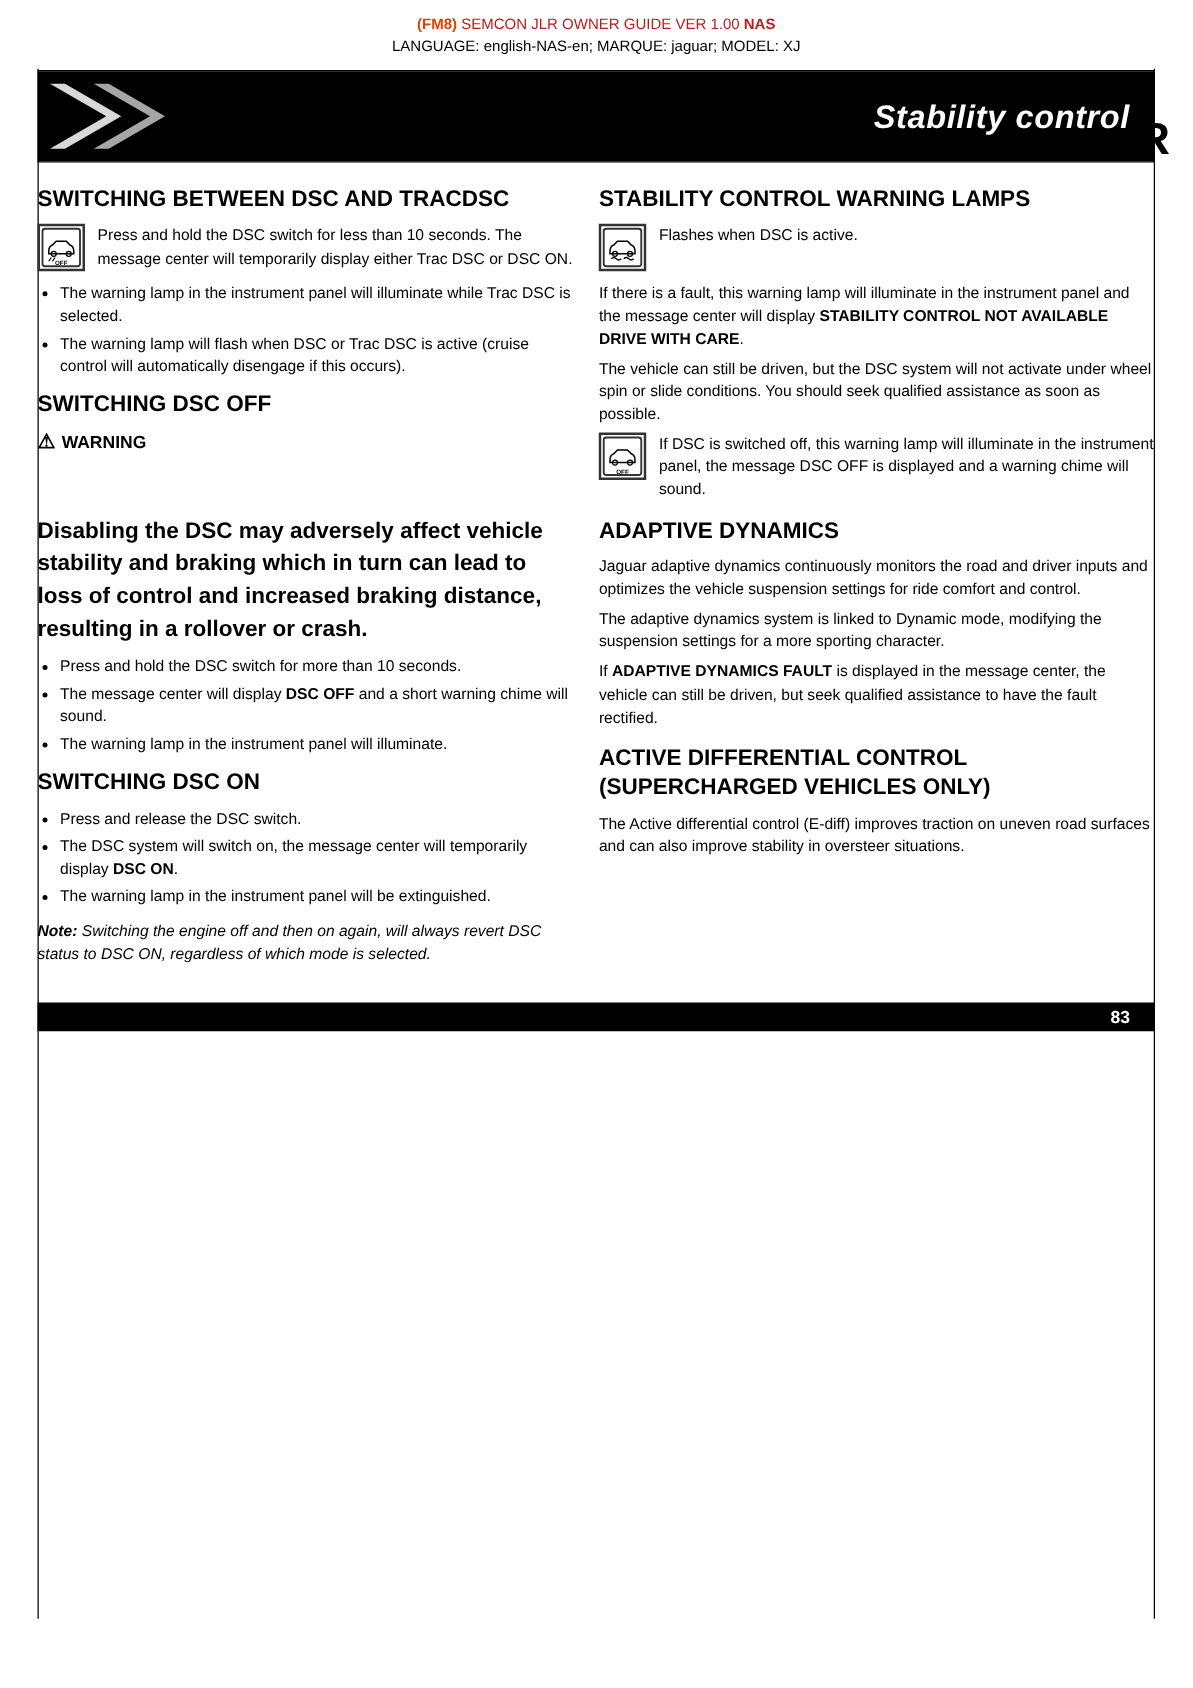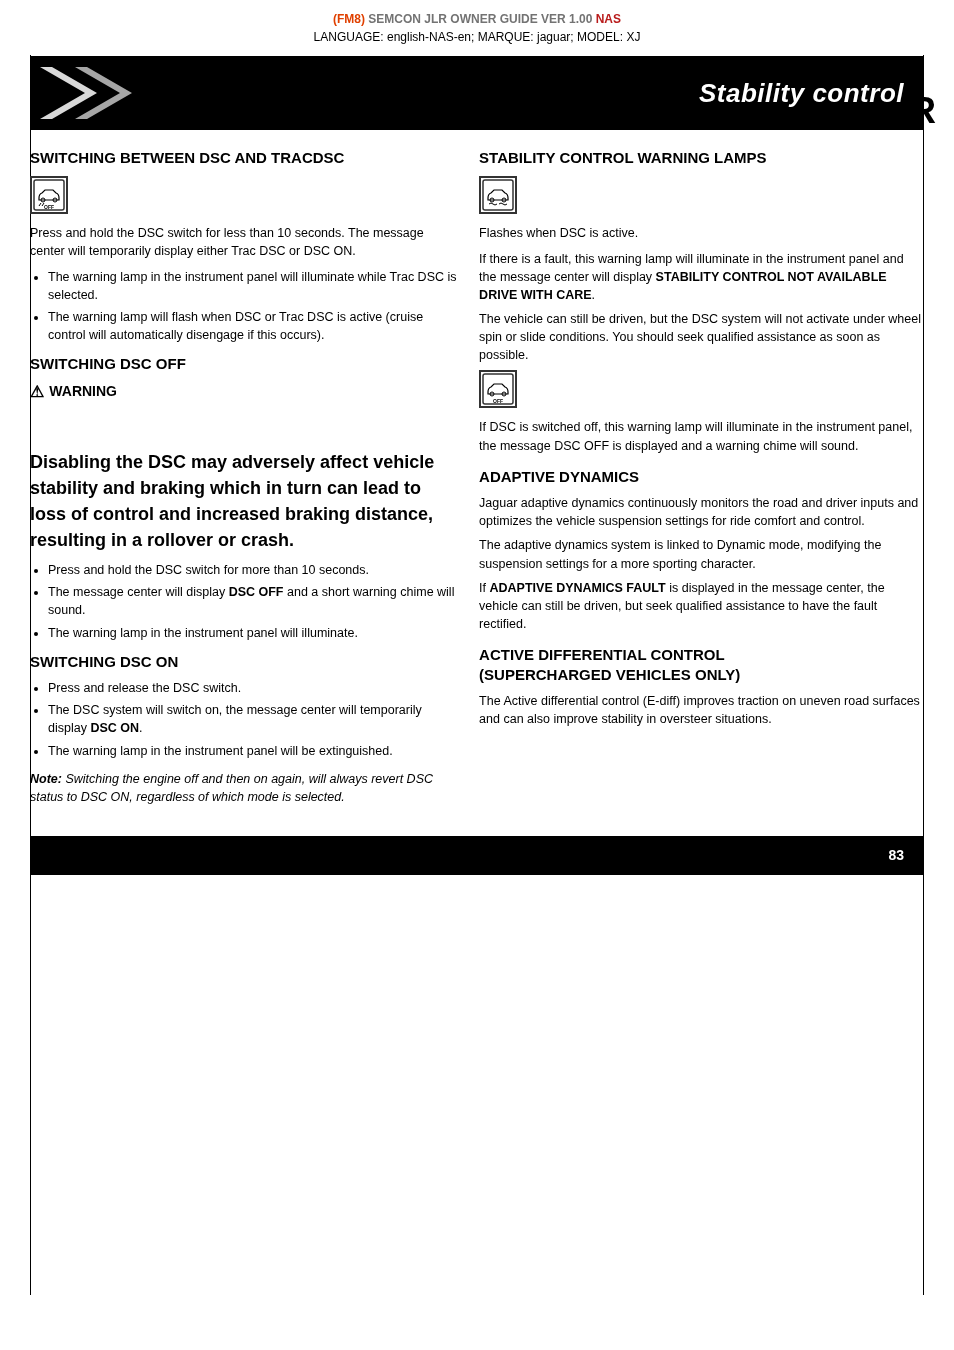--- a/index.html
+++ b/index.html
@@ -18,22 +18,22 @@
       text-align: center;
       padding: 10px 0 4px 0;
       font-size: 12px;
       line-height: 1.5;
     }
     .top-header .fm8 {
       color: #e04000;
       font-weight: bold;
     }
     .top-header .semcon {
-      font-weight: bold;
-      color: #737373;
+      font-weight: normal;
+      color: #b91c1c;
     }
     .top-header .nas {
       color: #b91c1c;
       font-weight: bold;
     }
     .top-header .lang-line {
       font-weight: normal;
       font-size: 12px;
     }
 
@@ -99,34 +99,33 @@
     .col-left {
       width: 48%;
       flex-shrink: 0;
     }
     .col-right {
       flex: 1;
     }
 
     
     .section-heading {
-      font-size: 15px;
+      font-size: 18px;
       font-weight: bold;
       text-transform: uppercase;
       margin-bottom: 8px;
       line-height: 1.3;
     }
 
     
     .icon-text-row {
       display: flex;
       align-items: flex-start;
       gap: 10px;
       margin-bottom: 8px;
-      flex-direction: column;
     }
 
     
     .dsc-icon {
       width: 38px;
       height: 38px;
       border: 2px solid #333;
       display: flex;
       flex-direction: column;
       align-items: center;
@@ -197,21 +196,21 @@
     }
 
     
     .section-divider {
       margin: 12px 0;
     }
 
     
     .footer-bar {
       background: #000;
-      height: 38px;
+      height: 22px;
       margin: 30px 30px 0 30px;
       display: flex;
       align-items: center;
       justify-content: flex-end;
       padding-right: 20px;
     }
     .page-number {
       color: #fff;
       font-size: 14px;
       font-weight: bold;

